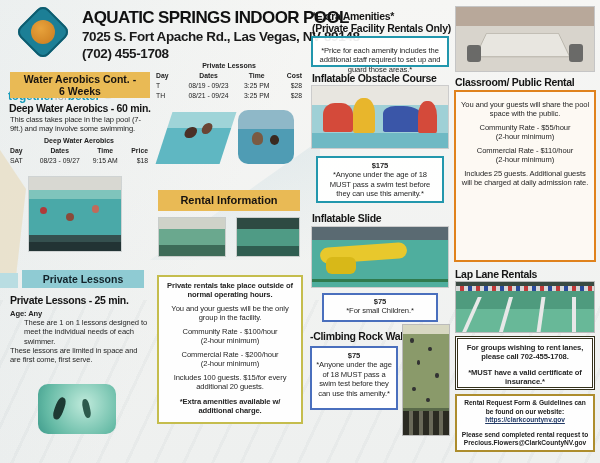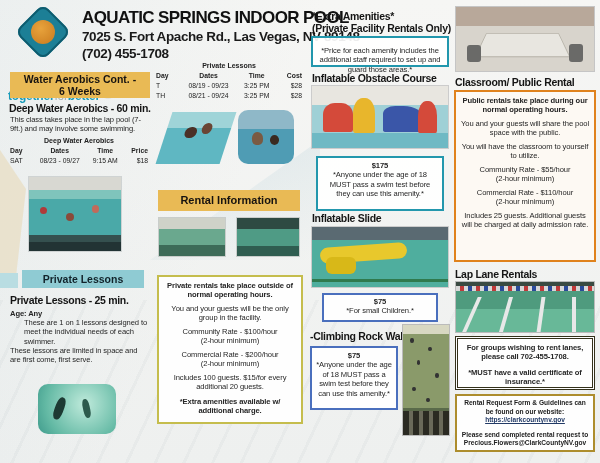--- a/index.html
+++ b/index.html
@@ -168,21 +168,21 @@
   <div class="abs h10" style="left:312px;top:22px;width:140px;">(Private Facility Rentals Only)</div>
   <div class="abs note-box b-teal center body7" style="left:311px;top:36px;width:138px;height:31px;padding:8px 3px;">*Price for each amenity includes the additional staff required to set up and guard those areas.*</div>
   <div class="abs h10" style="left:312px;top:72px;width:140px;">Inflatable Obstacle Course</div>
   <div class="photo" style="left:311px;top:85px;width:138px;height:64px;border:1px solid #ccc;
        background:linear-gradient(#e8e6e0 0 30%, #9fd0d6 30% 75%, #6fb9c4 75%);">
     <div style="position:absolute;left:8%;top:28%;width:22%;height:46%;background:#d44a3a;border-radius:40% 40% 8% 8%;"></div>
     <div style="position:absolute;left:30%;top:20%;width:16%;height:56%;background:#e8b62c;border-radius:45% 45% 8% 8%;"></div>
     <div style="position:absolute;left:52%;top:32%;width:30%;height:42%;background:#3a56a8;border-radius:30% 50% 8% 8%;"></div>
     <div style="position:absolute;left:78%;top:24%;width:14%;height:52%;background:#d44a3a;border-radius:45% 45% 8% 8%;"></div>
   </div>
-  <div class="abs note-box b-teal center" style="left:316px;top:156px;width:128px;height:55px;padding:3px 4px;">
+  <div class="abs note-box b-teal center" style="left:316px;top:156px;width:128px;height:47px;padding:3px 4px;">
     <div class="body7 bold">$175</div>
     <div class="body7">*Anyone under the age of 18 MUST pass a swim test before they can use this amenity.*</div>
   </div>
   <div class="abs h10" style="left:312px;top:212px;width:140px;">Inflatable Slide</div>
   <div class="photo" style="left:311px;top:226px;width:138px;height:62px;border:1px solid #ccc;
        background:linear-gradient(#5a6a72 0 22%, #4fae9e 22% 100%);">
     <div style="position:absolute;left:6%;top:30%;width:64%;height:26%;background:#e8c82c;border-radius:8px;transform:rotate(-4deg);"></div>
     <div style="position:absolute;left:10%;top:50%;width:22%;height:28%;background:#d8b818;border-radius:6px;"></div>
     <div style="position:absolute;left:0;top:86%;width:100%;height:5%;background:#2f7a4e;"></div>
   </div>
@@ -207,23 +207,21 @@
   </div>
 
   <div class="photo" style="left:455px;top:6px;width:140px;height:66px;border:1px solid #c5c5c5;
        background:linear-gradient(#b8a89a 0 30%, #d8d4cc 30% 100%);">
     <div style="position:absolute;left:18%;top:34%;width:60%;height:46%;background:#e8e6e0;transform:perspective(60px) rotateX(35deg);border:1px solid #b8b4aa;"></div>
     <div style="position:absolute;left:8%;top:60%;width:10%;height:26%;background:#6a6a68;border-radius:3px;"></div>
     <div style="position:absolute;left:82%;top:58%;width:10%;height:28%;background:#6a6a68;border-radius:3px;"></div>
   </div>
   <div class="abs h10" style="left:455px;top:76px;width:145px;">Classroom/ Public Rental</div>
   <div class="abs note-box b-orange center" style="left:454px;top:90px;width:142px;height:172px;padding:4px 4px;">
-    <div class="body7 bold">Public rentals take place during our normal operating hours.</div>
     <div class="body7" style="margin-top:4px;">You and your guests will share the pool space with the public.</div>
-    <div class="body7" style="margin-top:4px;">You will have the classroom to yourself to utilize.</div>
     <div class="body7" style="margin-top:4px;">Community Rate - $55/hour</div>
     <div class="body7">(2-hour minimum)</div>
     <div class="body7" style="margin-top:4px;">Commercial Rate - $110/hour</div>
     <div class="body7">(2-hour minimum)</div>
     <div class="body7" style="margin-top:4px;">Includes 25 guests. Additional guests will be charged at daily admission rate.</div>
   </div>
   <div class="abs h10" style="left:455px;top:268px;width:145px;">Lap Lane Rentals</div>
   <div class="photo" style="left:455px;top:281px;width:140px;height:52px;border:1px solid #bbb;
        background:linear-gradient(#3a4a42 0 18%, #4f9b7e 18% 55%, #68b898 55% 100%);">
     <div style="position:absolute;left:0;top:8%;width:100%;height:10%;background:repeating-linear-gradient(90deg,#d8d8d8 0 4px,#c03a3a 4px 8px,#d8d8d8 8px 12px,#2a4a9a 12px 16px);"></div>

